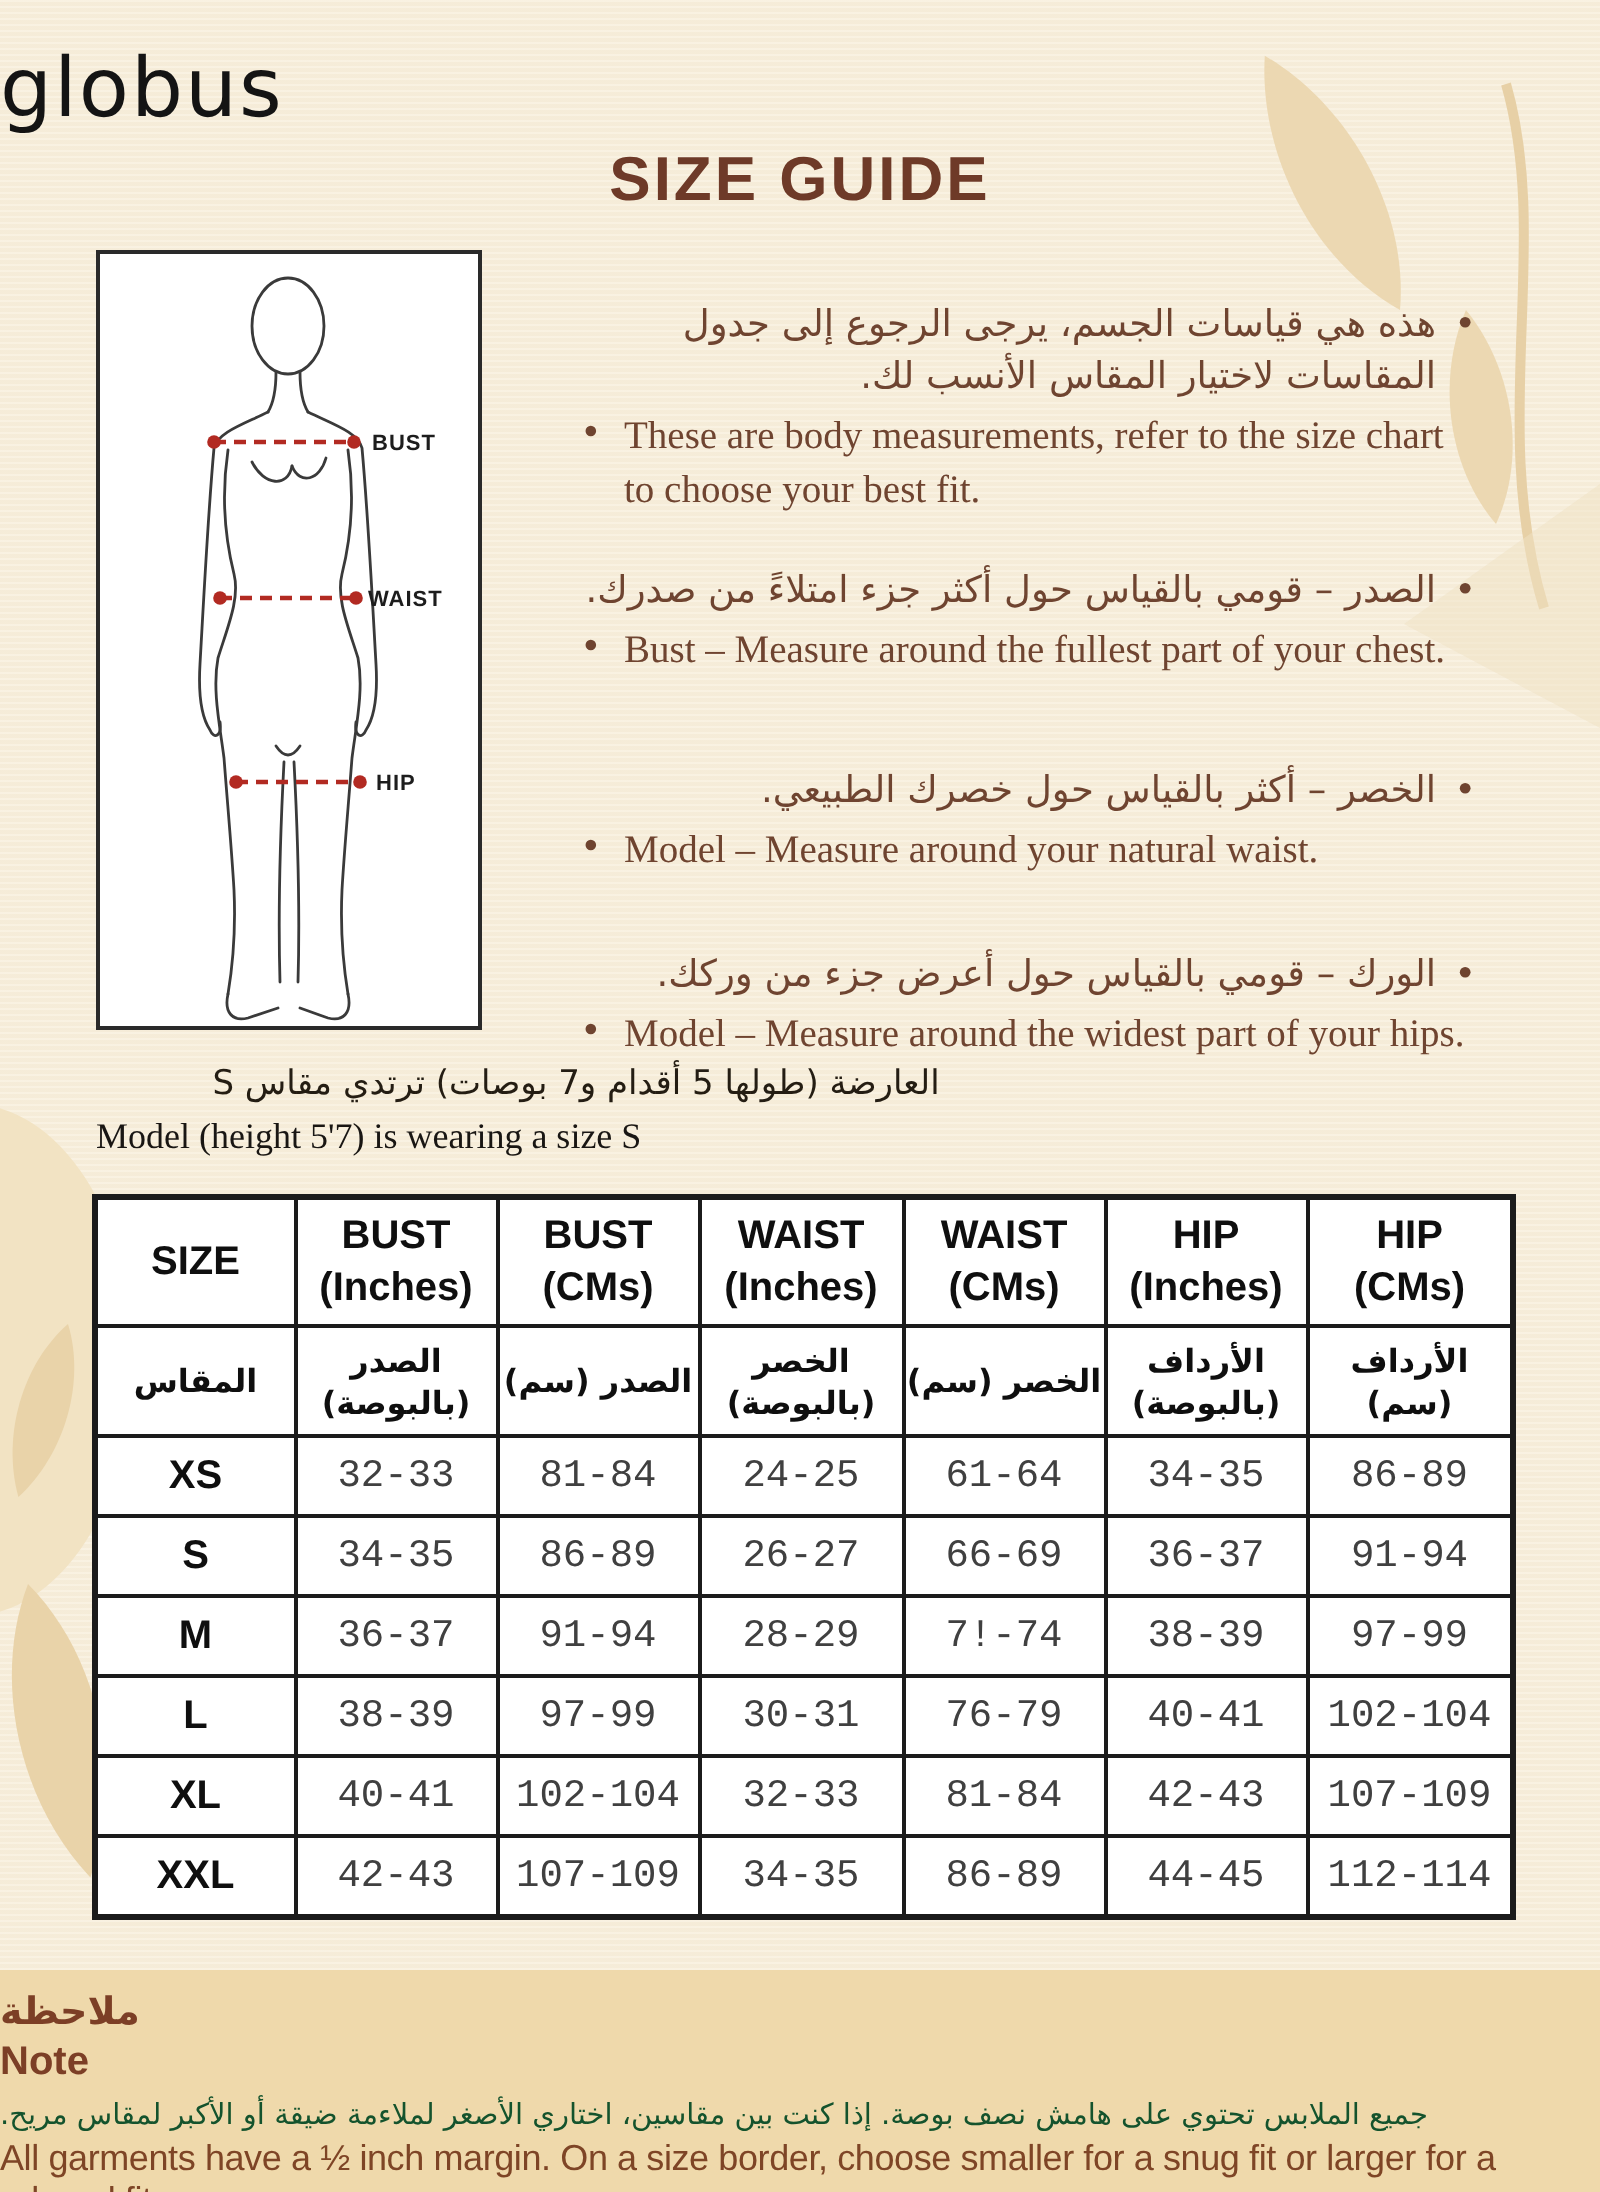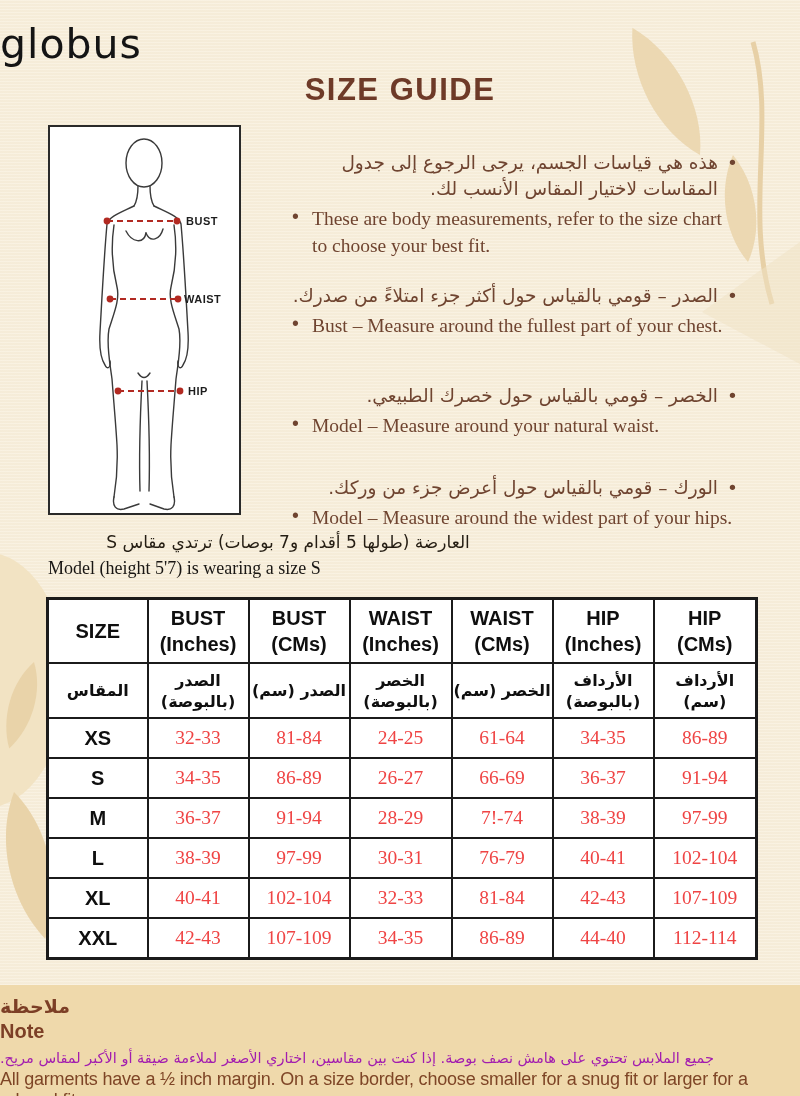--- a/index.html
+++ b/index.html
@@ -35,27 +35,27 @@
   .model-note .ar{direction:rtl;text-align:center;font-family:"DejaVu Sans",sans-serif;font-size:17px;line-height:26px;}
   .model-note .en{font-family:"Liberation Serif",serif;font-size:18px;line-height:26px;color:#191613;}
 
   table.size{position:absolute;z-index:1;left:46px;top:597px;width:709px;
     border-collapse:collapse;table-layout:fixed;background:#ffffff;border:3px solid #1b1b1b;}
   table.size th, table.size td{border:2px solid #1b1b1b;text-align:center;vertical-align:middle;padding:0;}
   .hrow-en th{height:62px;font-size:20px;font-weight:700;color:#0f0f0f;line-height:26px;}
   .hrow-ar th{height:53px;direction:rtl;font-family:"DejaVu Sans",sans-serif;
     font-size:16px;font-weight:700;color:#0f0f0f;line-height:21px;}
   .drow th{height:38px;font-size:20px;font-weight:700;color:#0f0f0f;}
-  .drow td{font-family:Liberation Serif, serif;font-size:19.5px;color:#ef4444;}
+  .drow td{font-family:Liberation Mono, monospace;font-size:19.5px;color:#404040;}
   .hl2:empty{display:none;}
 
   .footer{left:0;top:985px;width:800px;height:111px;background:#efd9ab;text-align:left;color:#7c3f26;}
   .f-title-ar{font-family:"DejaVu Sans",sans-serif;font-size:19px;font-weight:700;margin-top:10px;direction:rtl;}
   .f-title-en{font-size:20px;font-weight:700;margin-top:3px;}
-  .f-body-ar{direction:rtl;font-family:"DejaVu Sans",sans-serif;font-size:14.5px;margin-top:7px;color:#a21caf;}
+  .f-body-ar{direction:rtl;font-family:"DejaVu Sans",sans-serif;font-size:14.5px;margin-top:7px;color:#14532d;}
   .f-body-en{font-size:18px;margin-top:3px;letter-spacing:-0.2px;color:#7e4526;}
 
   .fig-label{font-family:"Liberation Sans",sans-serif;font-size:11px;font-weight:700;fill:#1d1d1d;letter-spacing:.5px;}
 </style>
 </head>
 <body>
 
 <div id="page">
 
   <svg class="deco" width="800" height="1096" viewBox="0 0 800 1096" aria-hidden="true">
@@ -114,21 +114,21 @@
   <div class="layer bullets">
     <div class="group g1">
       <div class="li ar">هذه هي قياسات الجسم، يرجى الرجوع إلى جدول المقاسات لاختيار المقاس الأنسب لك.</div>
       <div class="li en">These are body measurements, refer to the size chart to choose your best fit.</div>
     </div>
     <div class="group g2">
       <div class="li ar">الصدر – قومي بالقياس حول أكثر جزء امتلاءً من صدرك.</div>
       <div class="li en">Bust – Measure around the fullest part of your chest.</div>
     </div>
     <div class="group g3">
-      <div class="li ar">الخصر – قومي بالقياس حول خصرك الطبيعي.</div>
+      <div class="li ar">الخصر – أكثر بالقياس حول خصرك الطبيعي.</div>
       <div class="li en">Model – Measure around your natural waist.</div>
     </div>
     <div class="group g4">
       <div class="li ar">الورك – قومي بالقياس حول أعرض جزء من وركك.</div>
       <div class="li en">Model – Measure around the widest part of your hips.</div>
     </div>
   </div>
 
   <div class="layer model-note">
     <div class="ar">العارضة (طولها 5 أقدام و7 بوصات) ترتدي مقاس S</div>
@@ -245,21 +245,21 @@
       <td>81-84</td>
       <td>42-43</td>
       <td>107-109</td>
     </tr>
     <tr class="drow">
       <th>XXL</th>
       <td>42-43</td>
       <td>107-109</td>
       <td>34-35</td>
       <td>86-89</td>
-      <td>44-40</td>
+      <td>44-45</td>
       <td>112-114</td>
     </tr>
   </tbody>
     </table>
 
   <div class="layer footer">
     <div class="f-title-ar">ملاحظة</div>
     <div class="f-title-en">Note</div>
     <div class="f-body-ar">جميع الملابس تحتوي على هامش نصف بوصة. إذا كنت بين مقاسين، اختاري الأصغر لملاءمة ضيقة أو الأكبر لمقاس مريح.</div>
     <div class="f-body-en">All garments have a ½ inch margin. On a size border, choose smaller for a snug fit or larger for a relaxed fit.</div>

